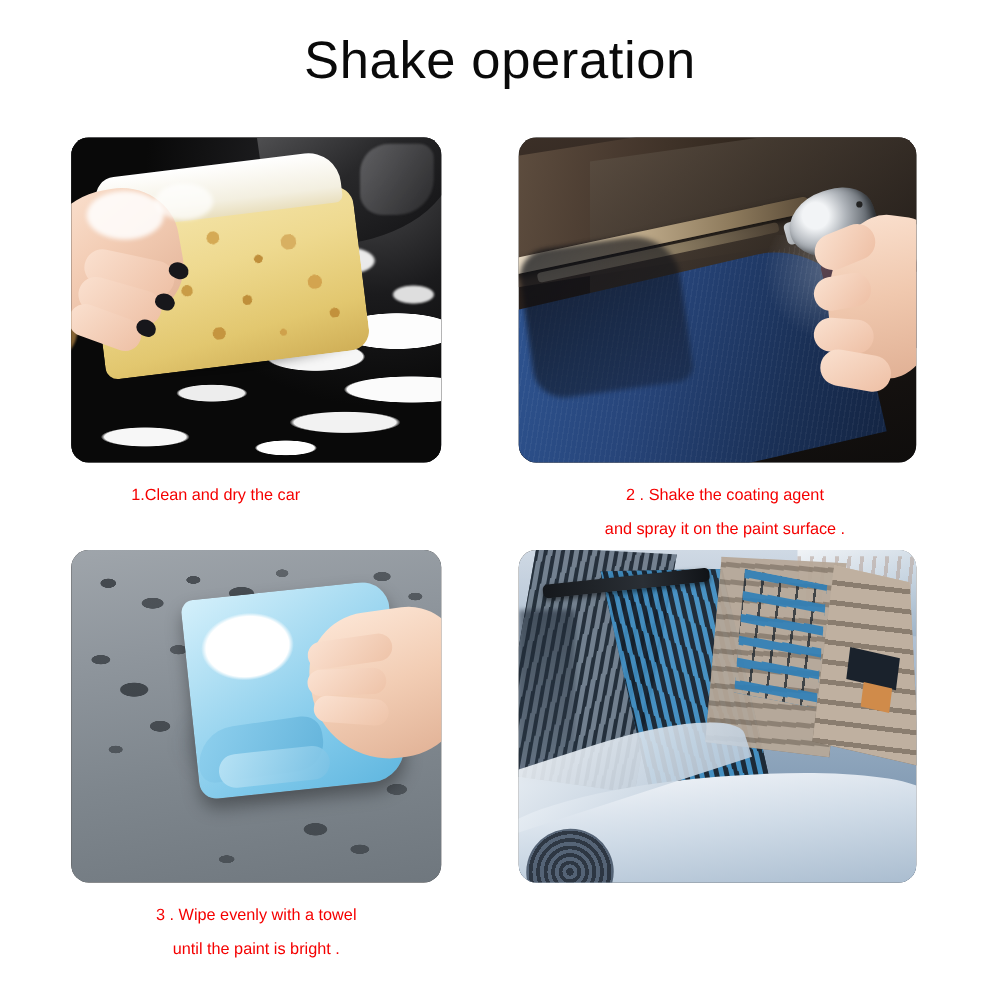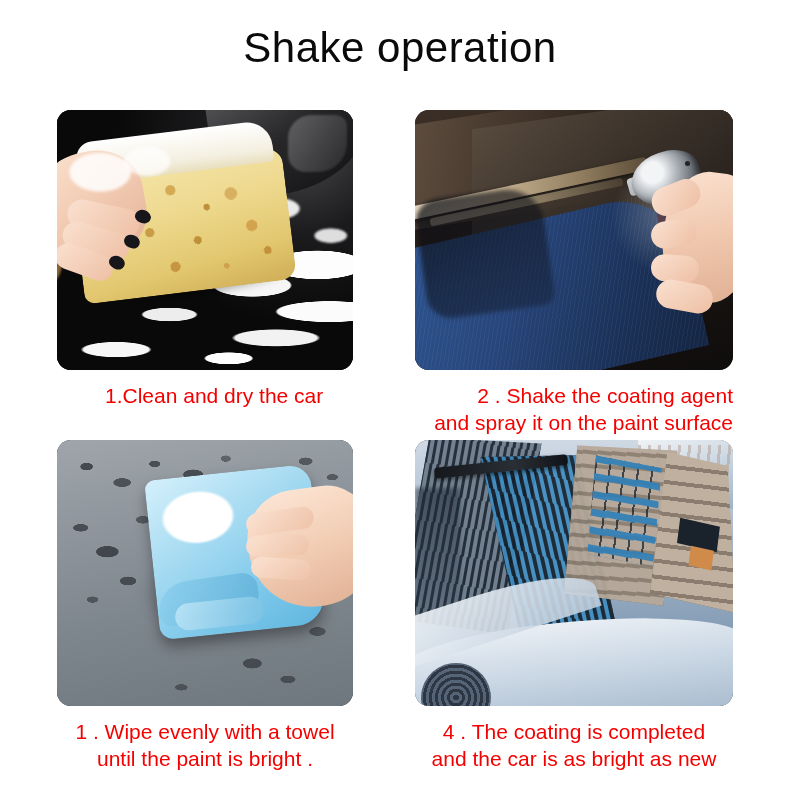--- a/index.html
+++ b/index.html
@@ -57,27 +57,27 @@
     height: 260px;
     border-radius: 14px;
     overflow: hidden;
     background: #222;
   }
   .step-3 .photo, .step-4 .photo { height: 266px; }
 
   .caption {
     margin-top: 12px;
     color: #f50000;
-    font-size: 21px;
+    font-size: 13px;
     line-height: 27px;
     font-family: "Liberation Sans", sans-serif;
     white-space: pre-line;
   }
   .cap-left   { text-align: left;  padding-left: 48px; }
-  .cap-left2  { text-align: right;  padding-left: 12px; }
+  .cap-left2  { text-align: center;  padding-left: 12px; }
   .cap-center { text-align: center; }
 
   
   .p1-bg {
     position: absolute; inset: 0;
     background:
       radial-gradient(circle at 82% 12%, #4a4a4c 0%, #1b1b1d 28%, #090909 55%),
       linear-gradient(160deg, #121214 0%, #050505 40%, #0b0b0c 100%);
   }
   .p1-darktrim {
@@ -545,21 +545,21 @@
         <div class="p3-towel"></div>
         <div class="p3-fold"></div>
         <div class="p3-fold2"></div>
         <div class="p3-hand3">
           <div class="p3-palm3"></div>
           <div class="p3-f p3-f1"></div>
           <div class="p3-f p3-f2"></div>
           <div class="p3-f p3-f3"></div>
         </div>
       </div>
-      <div class="caption cap-center">1 . Wipe evenly with a towel
+      <div class="caption cap-center">3 . Wipe evenly with a towel
 until the paint is bright .</div>
     </div>
 
     <div class="step step-4">
       <div class="photo">
         <div class="p4-bg"></div>
         <div class="p4-sky"></div>
         <div class="p4-skylines"></div>
         <div class="p4-reflect">
           <div class="p4-towerA"></div>
@@ -569,18 +569,16 @@
           <div class="p4-towerD"></div>
           <div class="p4-windowDark"></div>
           <div class="p4-windowOrange"></div>
         </div>
         <div class="p4-leftdark"></div>
         <div class="p4-wiper"></div>
         <div class="p4-hood"></div>
         <div class="p4-hoodedge"></div>
         <div class="p4-wheel"></div>
       </div>
-      <div class="caption cap-center">4 . The coating is completed
-and the car is as bright as new</div>
     </div>
 
   </div>
 </div>
 
 </body></html>

